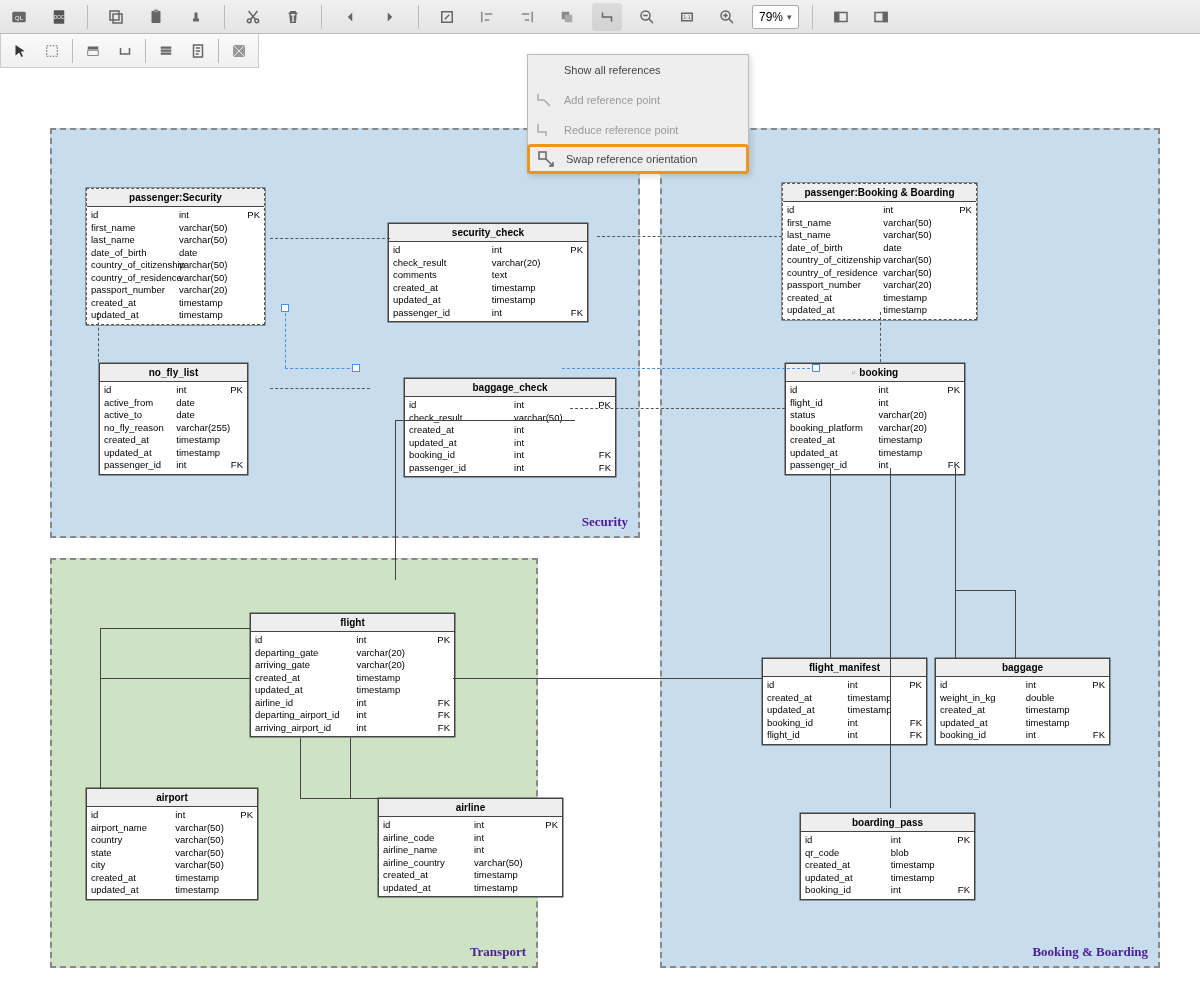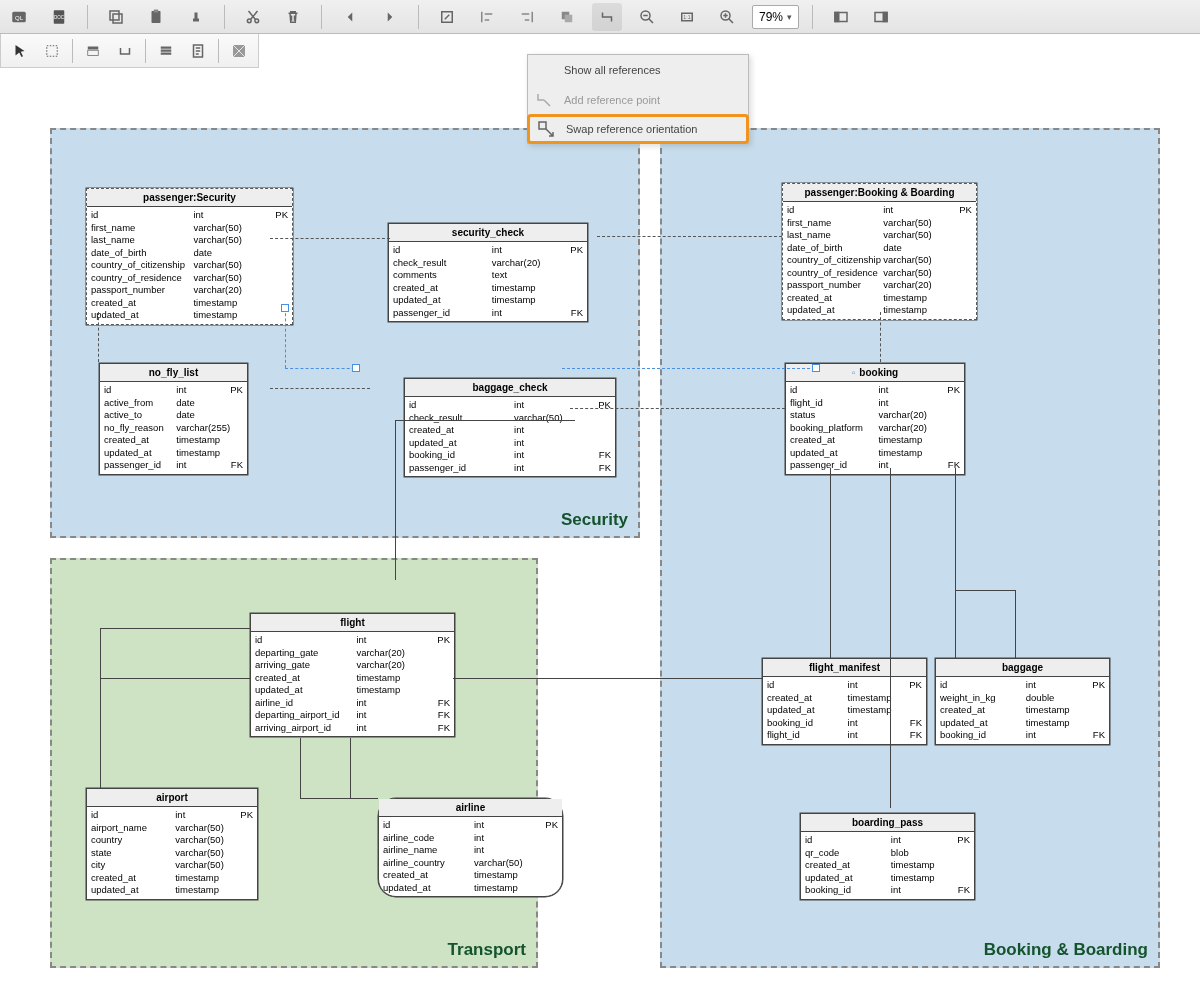--- a/index.html
+++ b/index.html
@@ -20,21 +20,21 @@
 .dropdown-item.disabled { color: #999; }
 .dropdown-item .di-icon { width: 20px; height: 20px; display:flex; align-items:center; justify-content:center;}
 .dropdown-item.highlighted { border: 3px solid #f0941e; border-radius: 4px; margin: -1px; }
 
 
 .canvas { position: absolute; top: 68px; left: 0; right:0; bottom:0; background:#fff; }
 .region { position: absolute; border: 2px dashed #888; }
 .region.security { background: #c7dcec; }
 .region.transport { background: #cee3c3; }
 .region.booking { background: #c7dcec; }
-.region-label { position: absolute; bottom: 6px; right: 10px; font-weight: bold; font-size: 17px; color: #14532d; }
+.region-label { position: absolute; bottom: 6px; right: 10px; font-weight: bold; font-size: 13px; color: #4c1d95; font-family: Liberation Serif, serif; }
 
 
 .entity { position: absolute; background: #fff; border: 1px solid #444; box-shadow: 0 0 0 0.5px #444; font-size: 9.5px; }
 .entity.dashed { border: 1.5px dashed #555; }
 .entity-title { background: #eee; border-bottom: 1px solid #444; text-align: center; font-weight: bold; padding: 3px 0; font-size: 10px;}
 .entity-title.booking-sel::before { content:"▫"; color:#3b8de0; margin-right:4px;}
 .entity-body { padding: 2px 4px; }
 .entity-row { display: flex; line-height: 12.5px; white-space: nowrap; }
 .col-name { width: 52%; }
 .col-type { width: 34%; }
@@ -224,20 +224,28 @@
     <span>Show all references</span>
   </div>
   <div class="dropdown-item disabled">
     <span class="di-icon">
         <svg viewBox="0 0 20 20" fill="none" stroke="#aaa" stroke-width="1.5">
           <path d="M4 4v6h6M10 10l6 6"></path>
         </svg>
       </span>
     <span>Add reference point</span>
   </div>
+  <div class="dropdown-item disabled">
+    <span class="di-icon">
+        <svg viewBox="0 0 20 20" fill="none" stroke="#aaa" stroke-width="1.5">
+          <path d="M4 4v8h8v4"></path>
+        </svg>
+      </span>
+    <span>Reduce reference point</span>
+  </div>
   <div class="dropdown-item highlighted">
     <span class="di-icon">
         <svg viewBox="0 0 20 20" fill="none" stroke="#666" stroke-width="1.5">
           <rect x="3" y="3" width="7" height="7"></rect>
           <path d="M10 10l7 7M13 17h4v-4"></path>
         </svg>
       </span>
     <span>Swap reference orientation</span>
   </div>
 </div>
@@ -248,21 +256,21 @@
     <div class="region-label">Security</div>
   </div>
   <div class="region transport" style="left:50px; top:490px; width:488px; height:410px;">
     <div class="region-label">Transport</div>
   </div>
   <div class="region booking" style="left:660px; top:60px; width:500px; height:840px;">
     <div class="region-label">Booking &amp; Boarding</div>
   </div>
 
   <div id="entities-container">
-      <div class="entity dashed" style="left: 86px; top: 120px; width: 207px;">
+      <div class="entity dashed" style="left: 86px; top: 120px; width: 179px;">
         <div class="entity-title">passenger:Security</div>
         <div class="entity-body">
           <div class="entity-row">
             <span class="col-name">id</span>
             <span class="col-type">int</span>
             <span class="col-key">PK</span>
           </div>
           <div class="entity-row">
             <span class="col-name">first_name</span>
             <span class="col-type">varchar(50)</span>
@@ -583,21 +591,21 @@
             <span class="col-type">timestamp</span>
             <span class="col-key"></span>
           </div>
           <div class="entity-row">
             <span class="col-name">updated_at</span>
             <span class="col-type">timestamp</span>
             <span class="col-key"></span>
           </div>
         </div>
       </div>
-      <div class="entity " style="left: 378px; top: 730px; width: 185px; border-radius: 18px;">
+      <div class="entity " style="left: 378px; top: 730px; width: 185px;">
         <div class="entity-title">airline</div>
         <div class="entity-body">
           <div class="entity-row">
             <span class="col-name">id</span>
             <span class="col-type">int</span>
             <span class="col-key">PK</span>
           </div>
           <div class="entity-row">
             <span class="col-name">airline_code</span>
             <span class="col-type">int</span>

